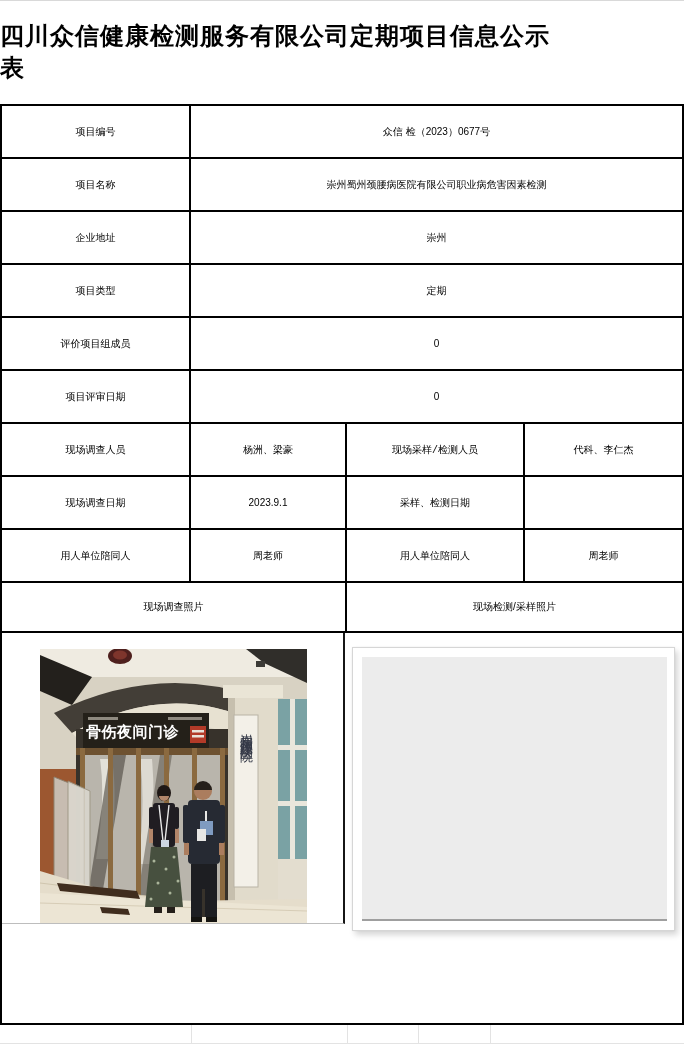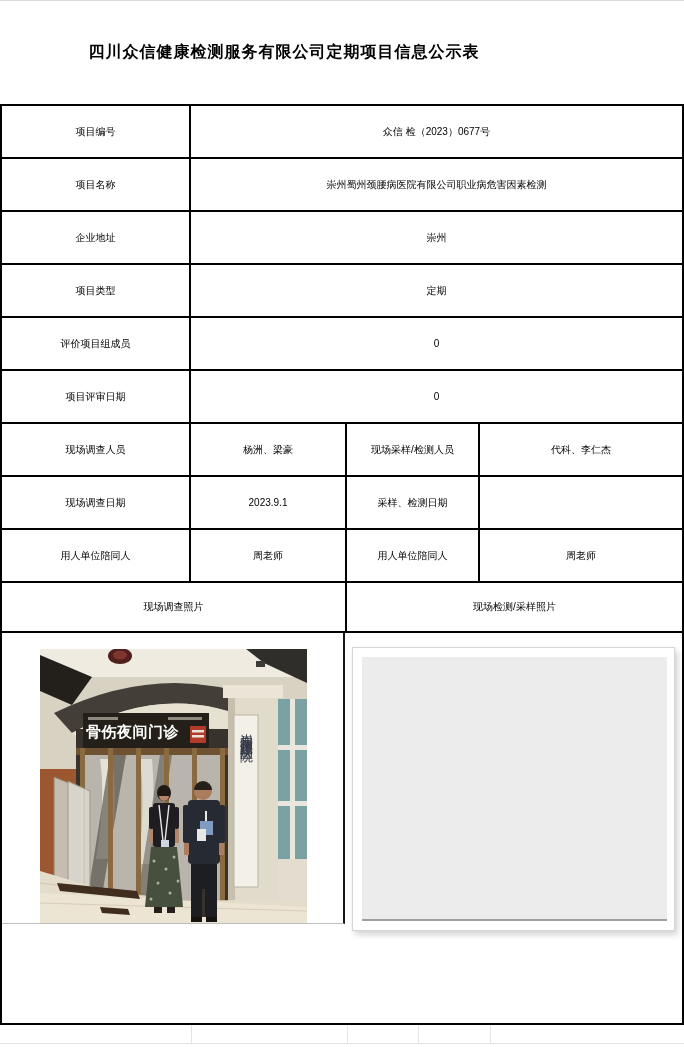--- a/index.html
+++ b/index.html
@@ -2,33 +2,33 @@
 <html><head>
 <meta charset="utf-8">
 <style>
   * { margin:0; padding:0; box-sizing:border-box; }
   html,body { background:#fff; }
   body { font-family:"Liberation Sans","DejaVu Sans",sans-serif; color:#000; }
   .page { position:relative; width:684px; height:1047px; background:#fff; overflow:hidden; }
   .top-edge { position:absolute; left:0; top:0; width:684px; height:1px; background:#d9d9d9; }
   .doc-title { position:absolute; left:0; top:0; width:568px; height:104px;
     display:flex; align-items:center; justify-content:center;
-    font-size:16px; font-weight:bold; letter-spacing:1px; }
+    font-size:24px; font-weight:bold; letter-spacing:1px; }
   
   .tbl { position:absolute; left:0; top:104px; width:684px; height:921px;
     border:2px solid #000; display:flex; flex-direction:column; }
   .row { display:flex; border-bottom:2px solid #000; height:53px; flex:none; }
   .row.ph { height:50px; }
   .row.photos { flex:1; border-bottom:none; }
   .cell { display:flex; align-items:center; justify-content:center;
     font-size:10px; text-align:center; border-right:2px solid #000; padding:0 4px; }
   .cell.last { border-right:none; flex:1; }
   .c1 { width:189px; flex:none; }
   .c2 { width:156px; flex:none; }
-  .c3 { width:133px; flex:none; }
+  .c3 { width:178px; flex:none;font-family:Liberation Mono, monospace; }
   .half { width:345px; flex:none; }
   
   .pcell-left { width:345px; flex:none; position:relative; }
   .pcell-right { flex:1; position:relative; }
   .photo-frame { position:absolute; left:0; top:0; width:343px; height:291px;
     border-right:2px solid #161616; border-bottom:1px solid #bdbdbd; background:#fff; }
   .photo { position:absolute; left:38px; top:16px; width:267px; height:274px; overflow:hidden; }
   .photo svg { display:block; }
   .sign-text { position:absolute; left:46px; top:72px; width:106px; height:22px;
     color:#ffffff; font-size:15px; font-weight:600; letter-spacing:0.5px; line-height:22px; }

